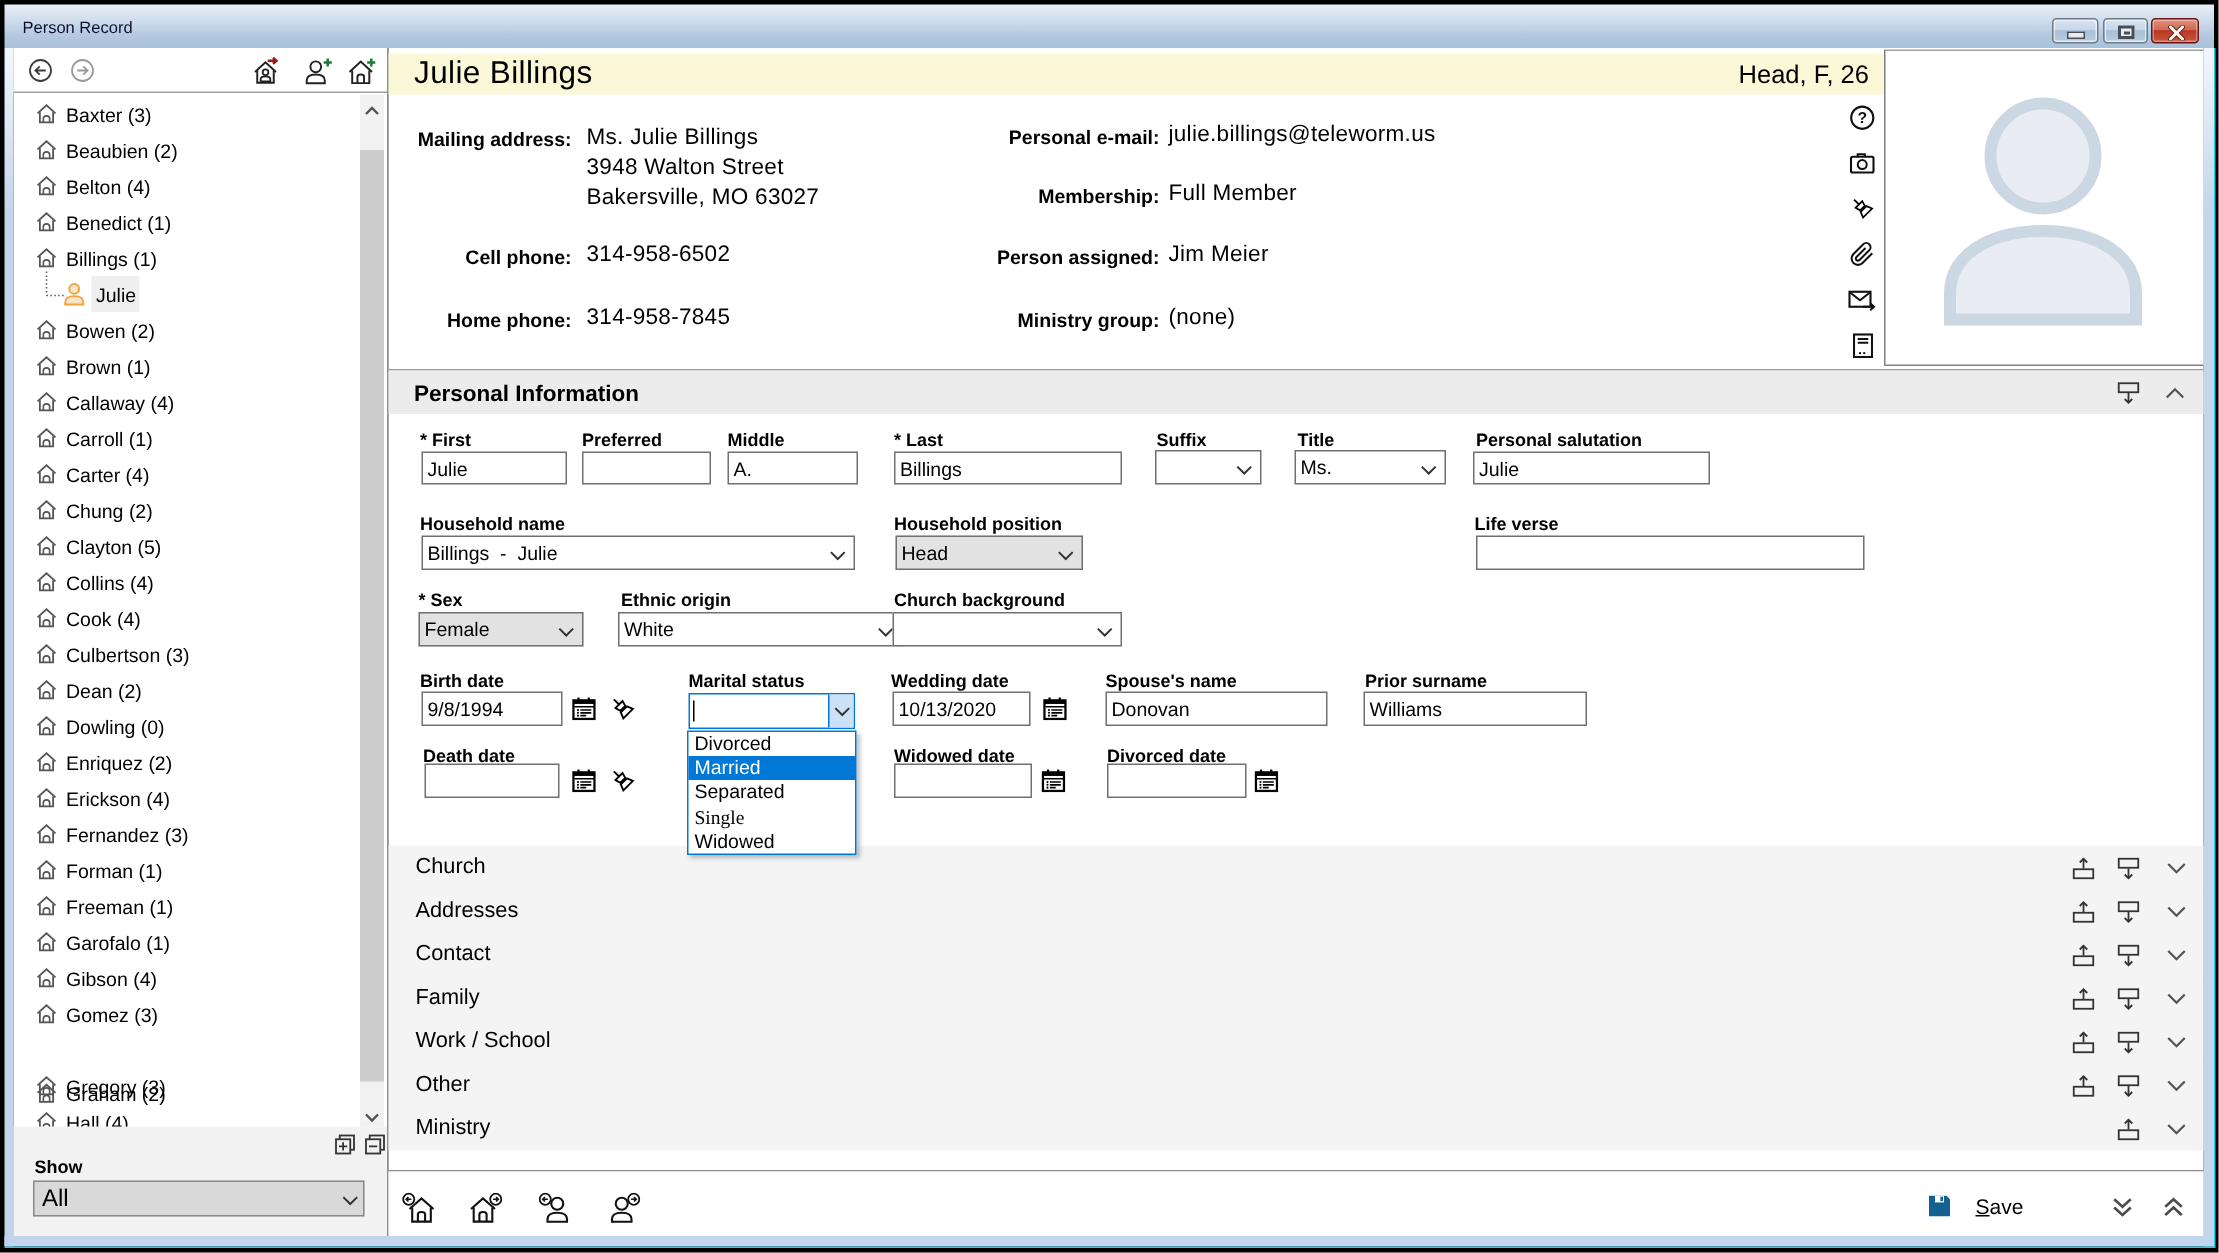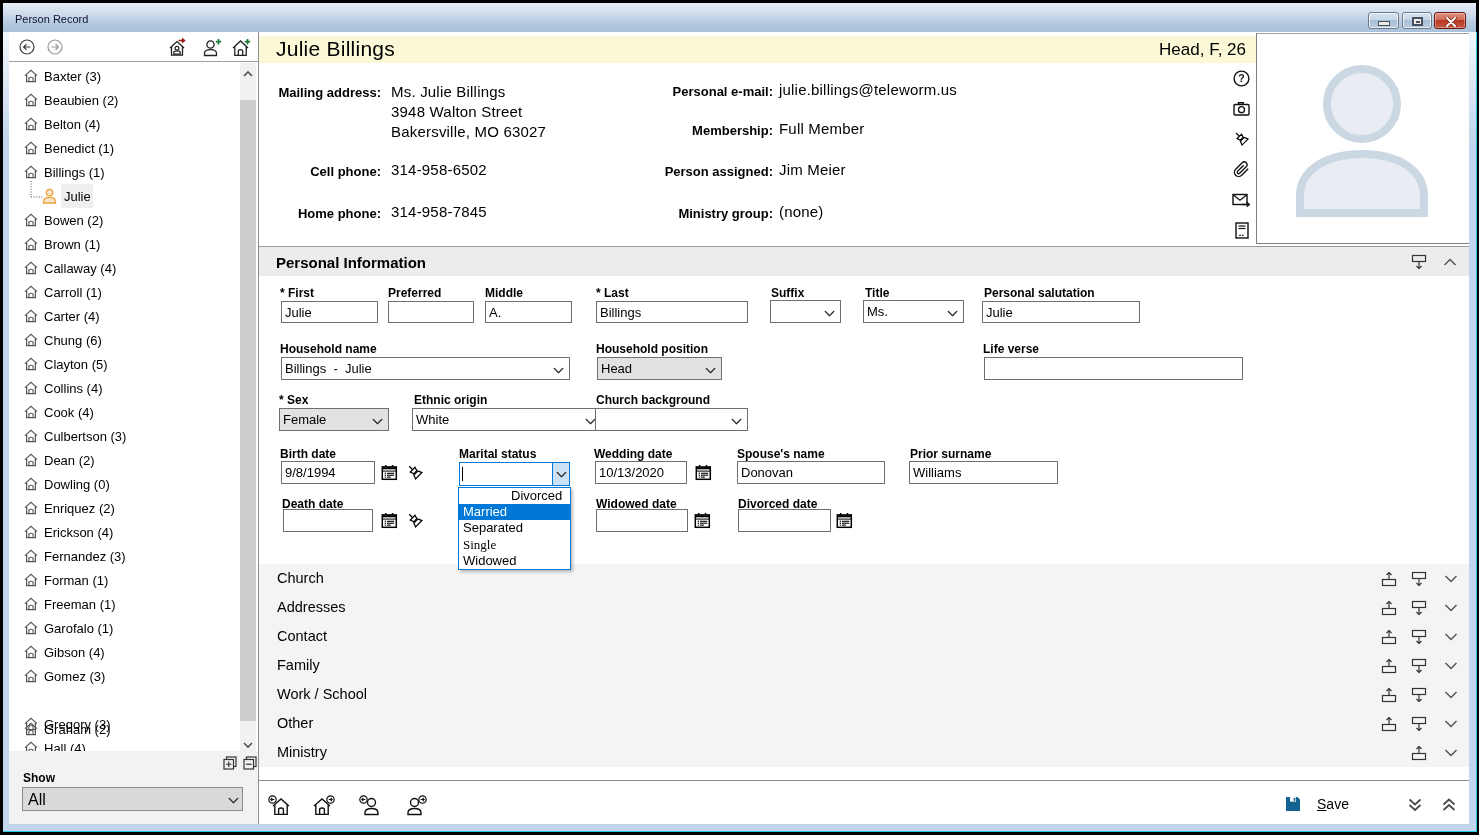--- a/index.html
+++ b/index.html
@@ -183,21 +183,21 @@
 <div class="tr" style="top:304px">
     <svg width="14" height="14" viewBox="0 0 14 14">
       <use href="#house"></use>
     </svg>
     <span>Carter (4)</span>
   </div>
 <div class="tr" style="top:328px">
     <svg width="14" height="14" viewBox="0 0 14 14">
       <use href="#house"></use>
     </svg>
-    <span>Chung (6)</span>
+    <span>Chung (2)</span>
   </div>
 <div class="tr" style="top:352px">
     <svg width="14" height="14" viewBox="0 0 14 14">
       <use href="#house"></use>
     </svg>
     <span>Clayton (5)</span>
   </div>
 <div class="tr" style="top:376px">
     <svg width="14" height="14" viewBox="0 0 14 14">
       <use href="#house"></use>
@@ -462,21 +462,21 @@
   </svg>
 <div class="a" style="left:459px;top:462px;width:111px;height:24px;border:1px solid #0078d7;background:#fff;z-index:9">
 <div class="a" style="left:2px;top:4px;width:1px;height:14px;background:#000"></div>
 <div class="a" style="right:0;top:0;width:17px;height:22px;background:#cbe2f6;border-left:1px solid #0078d7">
       <svg class="a" style="left:3px;top:8px" width="11" height="7" viewBox="0 0 10 6">
         <use href="#combochev"></use>
       </svg>
     </div>
   </div>
 <div class="a" style="left:458px;top:487px;width:113px;height:83px;border:1px solid #0078d7;background:#fff;box-shadow:2px 2px 3px rgba(0,0,0,.25);z-index:9">
-    <div style="height:16.2px;padding-left:4px;font-size:13px;line-height:16px;margin-left:48px;">Divorced</div>
+    <div style="height:16.2px;padding-left:4px;font-size:13px;line-height:16px;">Divorced</div>
     <div style="height:16.2px;padding-left:4px;font-size:13px;line-height:16px;background:#0078d7;color:#fff">Married</div>
     <div style="height:16.2px;padding-left:4px;font-size:13px;line-height:16px;">Separated</div>
     <div style="height:16.2px;padding-left:4px;font-size:13px;line-height:16px;font-family:Liberation Serif, serif;">Single</div>
     <div style="height:16.2px;padding-left:4px;font-size:13px;line-height:16px;">Widowed</div>
   </div>
 <div class="sect" style="top:564px">
     <div class="t">Church</div>
     <svg class="si" style="left:1122px" width="16" height="16" viewBox="0 0 16 16">
       <use href="#boxup"></use>
     </svg>

